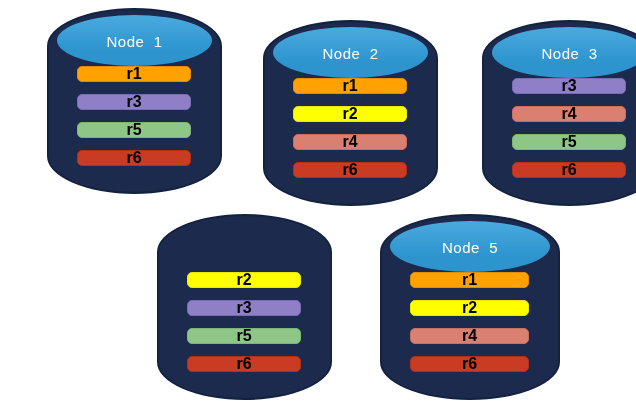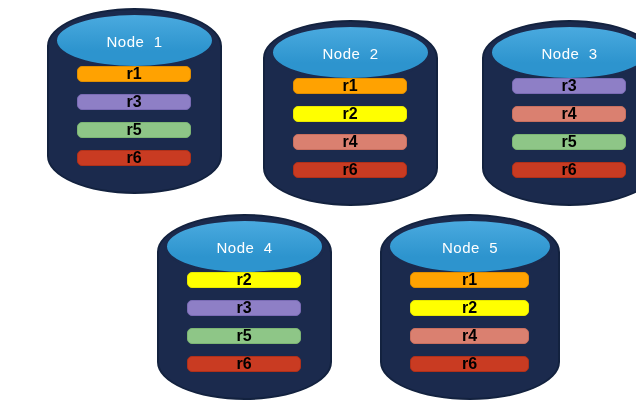--- a/index.html
+++ b/index.html
@@ -93,23 +93,20 @@
     <div class="bars">
       <div class="bar" style="background: rgb(142, 127, 198); border-color: rgb(122, 107, 181); color: rgb(0, 0, 0);">r3</div>
       <div class="bar" style="background: rgb(218, 128, 112); border-color: rgb(201, 111, 95); color: rgb(0, 0, 0);">r4</div>
       <div class="bar" style="background: rgb(142, 198, 135); border-color: rgb(124, 181, 116); color: rgb(0, 0, 0);">r5</div>
       <div class="bar" style="background: rgb(201, 59, 34); border-color: rgb(176, 48, 25); color: rgb(0, 0, 0);">r6</div>
     </div>
   </div>
 
   <div class="node pos-4">
     <div class="cyl-body"></div>
-    <div class="cyl-top">
-      <div class="node-title">Node  4</div>
-    </div>
     <div class="bars">
       <div class="bar" style="background: rgb(255, 255, 0); border-color: rgb(232, 232, 0); color: rgb(0, 0, 0);">r2</div>
       <div class="bar" style="background: rgb(142, 127, 198); border-color: rgb(122, 107, 181); color: rgb(0, 0, 0);">r3</div>
       <div class="bar" style="background: rgb(142, 198, 135); border-color: rgb(124, 181, 116); color: rgb(0, 0, 0);">r5</div>
       <div class="bar" style="background: rgb(201, 59, 34); border-color: rgb(176, 48, 25); color: rgb(0, 0, 0);">r6</div>
     </div>
   </div>
 
   <div class="node pos-5">
     <div class="cyl-body"></div>

